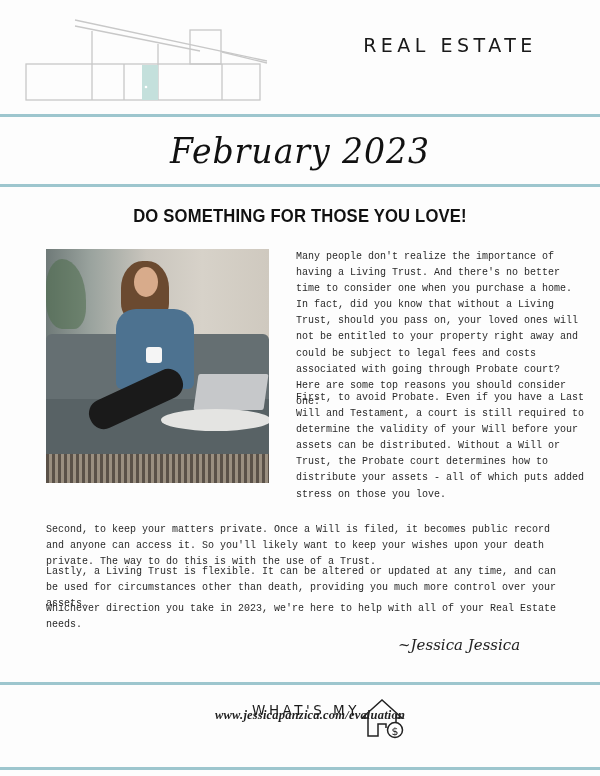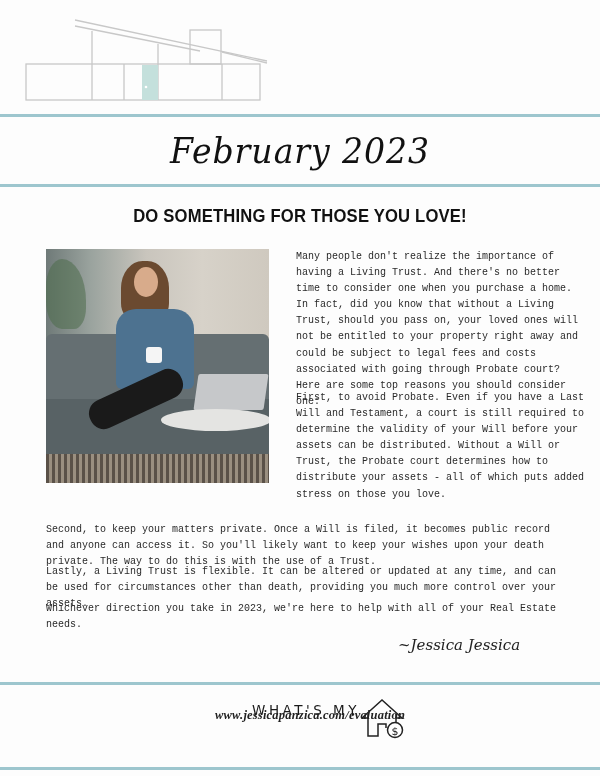--- a/index.html
+++ b/index.html
@@ -31,20 +31,21 @@
     <line x1="104" y1="49" x2="104" y2="85"></line>
     <line x1="138" y1="29" x2="138" y2="85"></line>
     <rect x="170" y="15" width="31" height="34"></rect>
     <line x1="202" y1="49" x2="202" y2="85"></line>
   </g>
   <rect x="122" y="50" width="16" height="35" fill="#c4e0dc"></rect>
   <circle cx="126" cy="72" r="1.3" fill="#fff"></circle>
 </svg>
 
 <div class="brand">
+  <div>REAL ESTATE</div>
 </div>
 
 <div class="rule" style="top:114px;"></div>
 <div class="month">February 2023</div>
 <div class="rule" style="top:184px;"></div>
 
 <div class="headline">DO SOMETHING FOR THOSE YOU LOVE!</div>
 
 <div class="photo" title="Smiling woman with long wavy hair in denim jacket seated on gray sofa holding white mug beside laptop on round white table">
   <div style="position:absolute;left:0;top:0;width:223px;height:90px;background:linear-gradient(90deg,#6f7a78 0%,#9aa39e 20%,#c9c5bd 45%,#d7d2c9 70%,#cfc9bf 100%);"></div>

